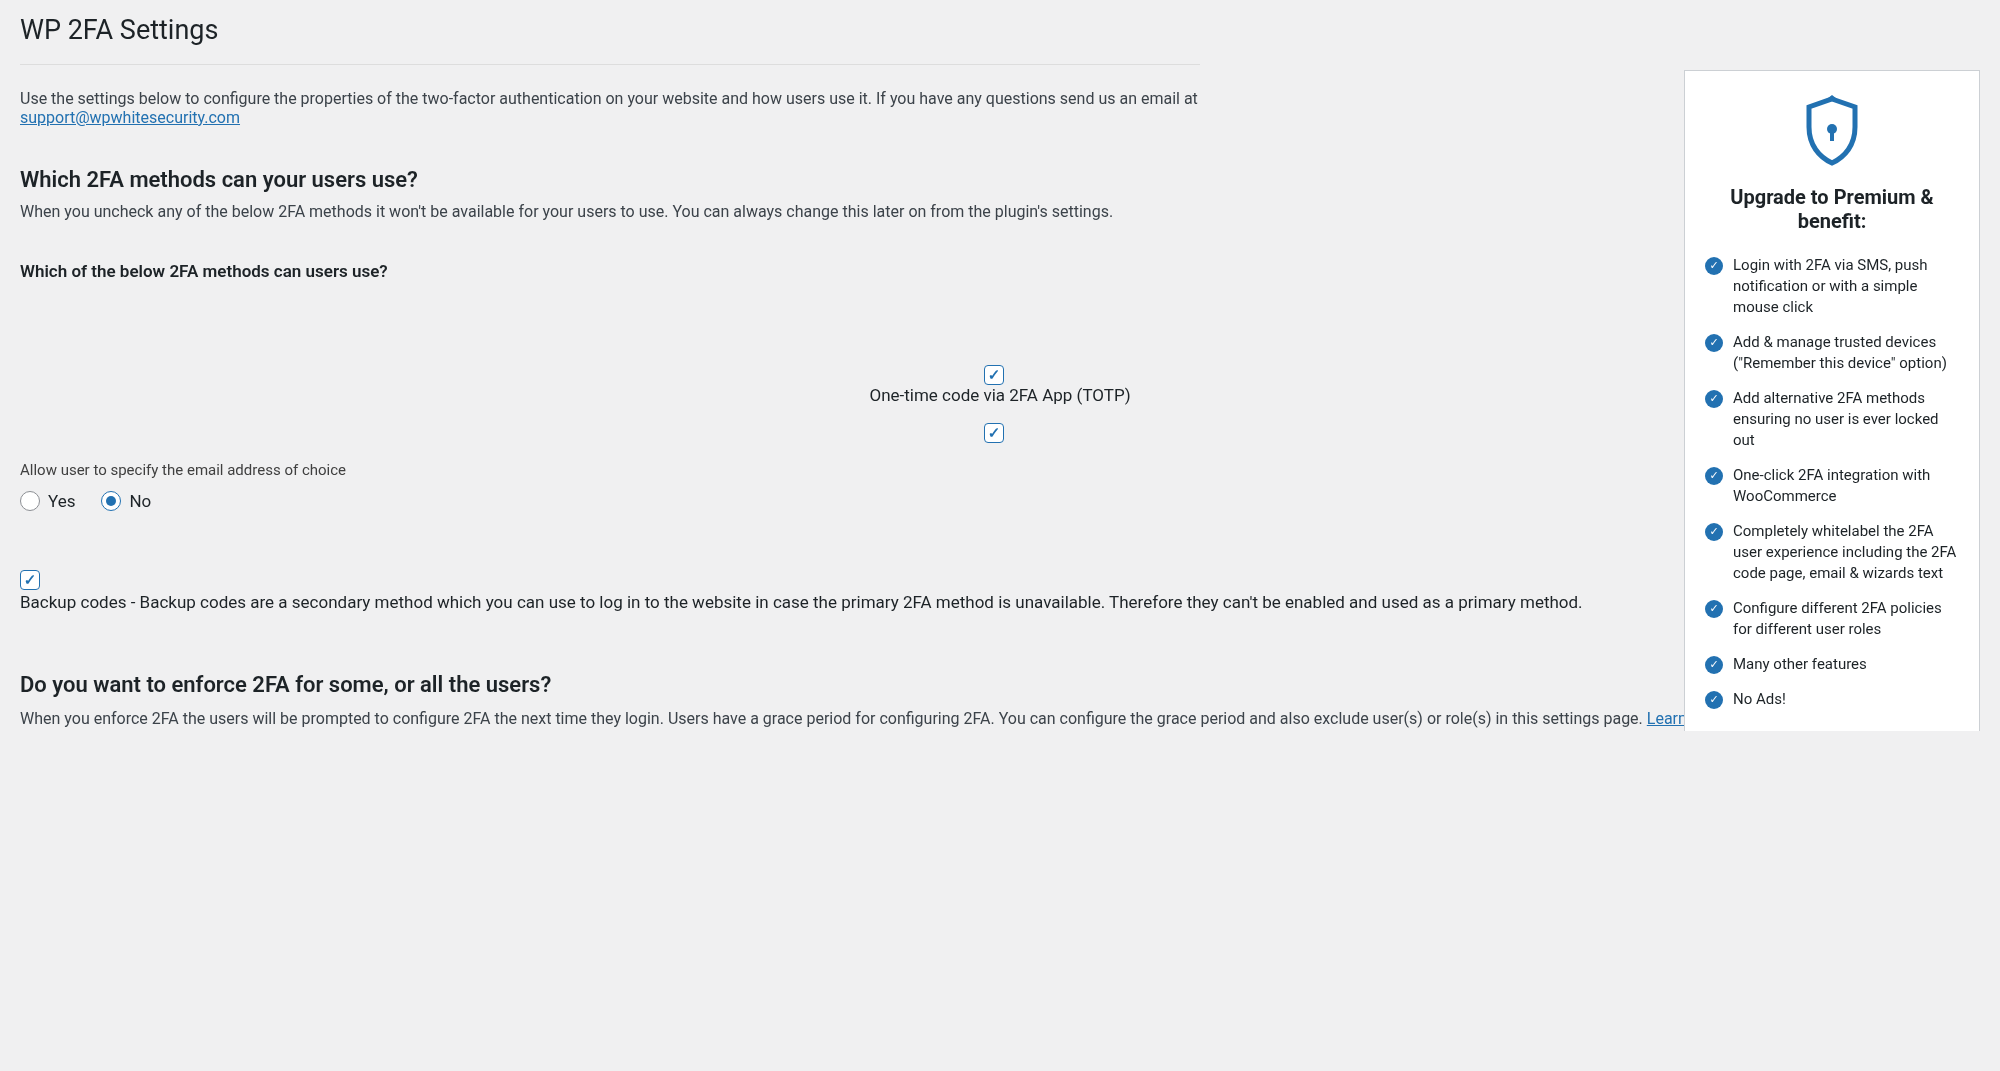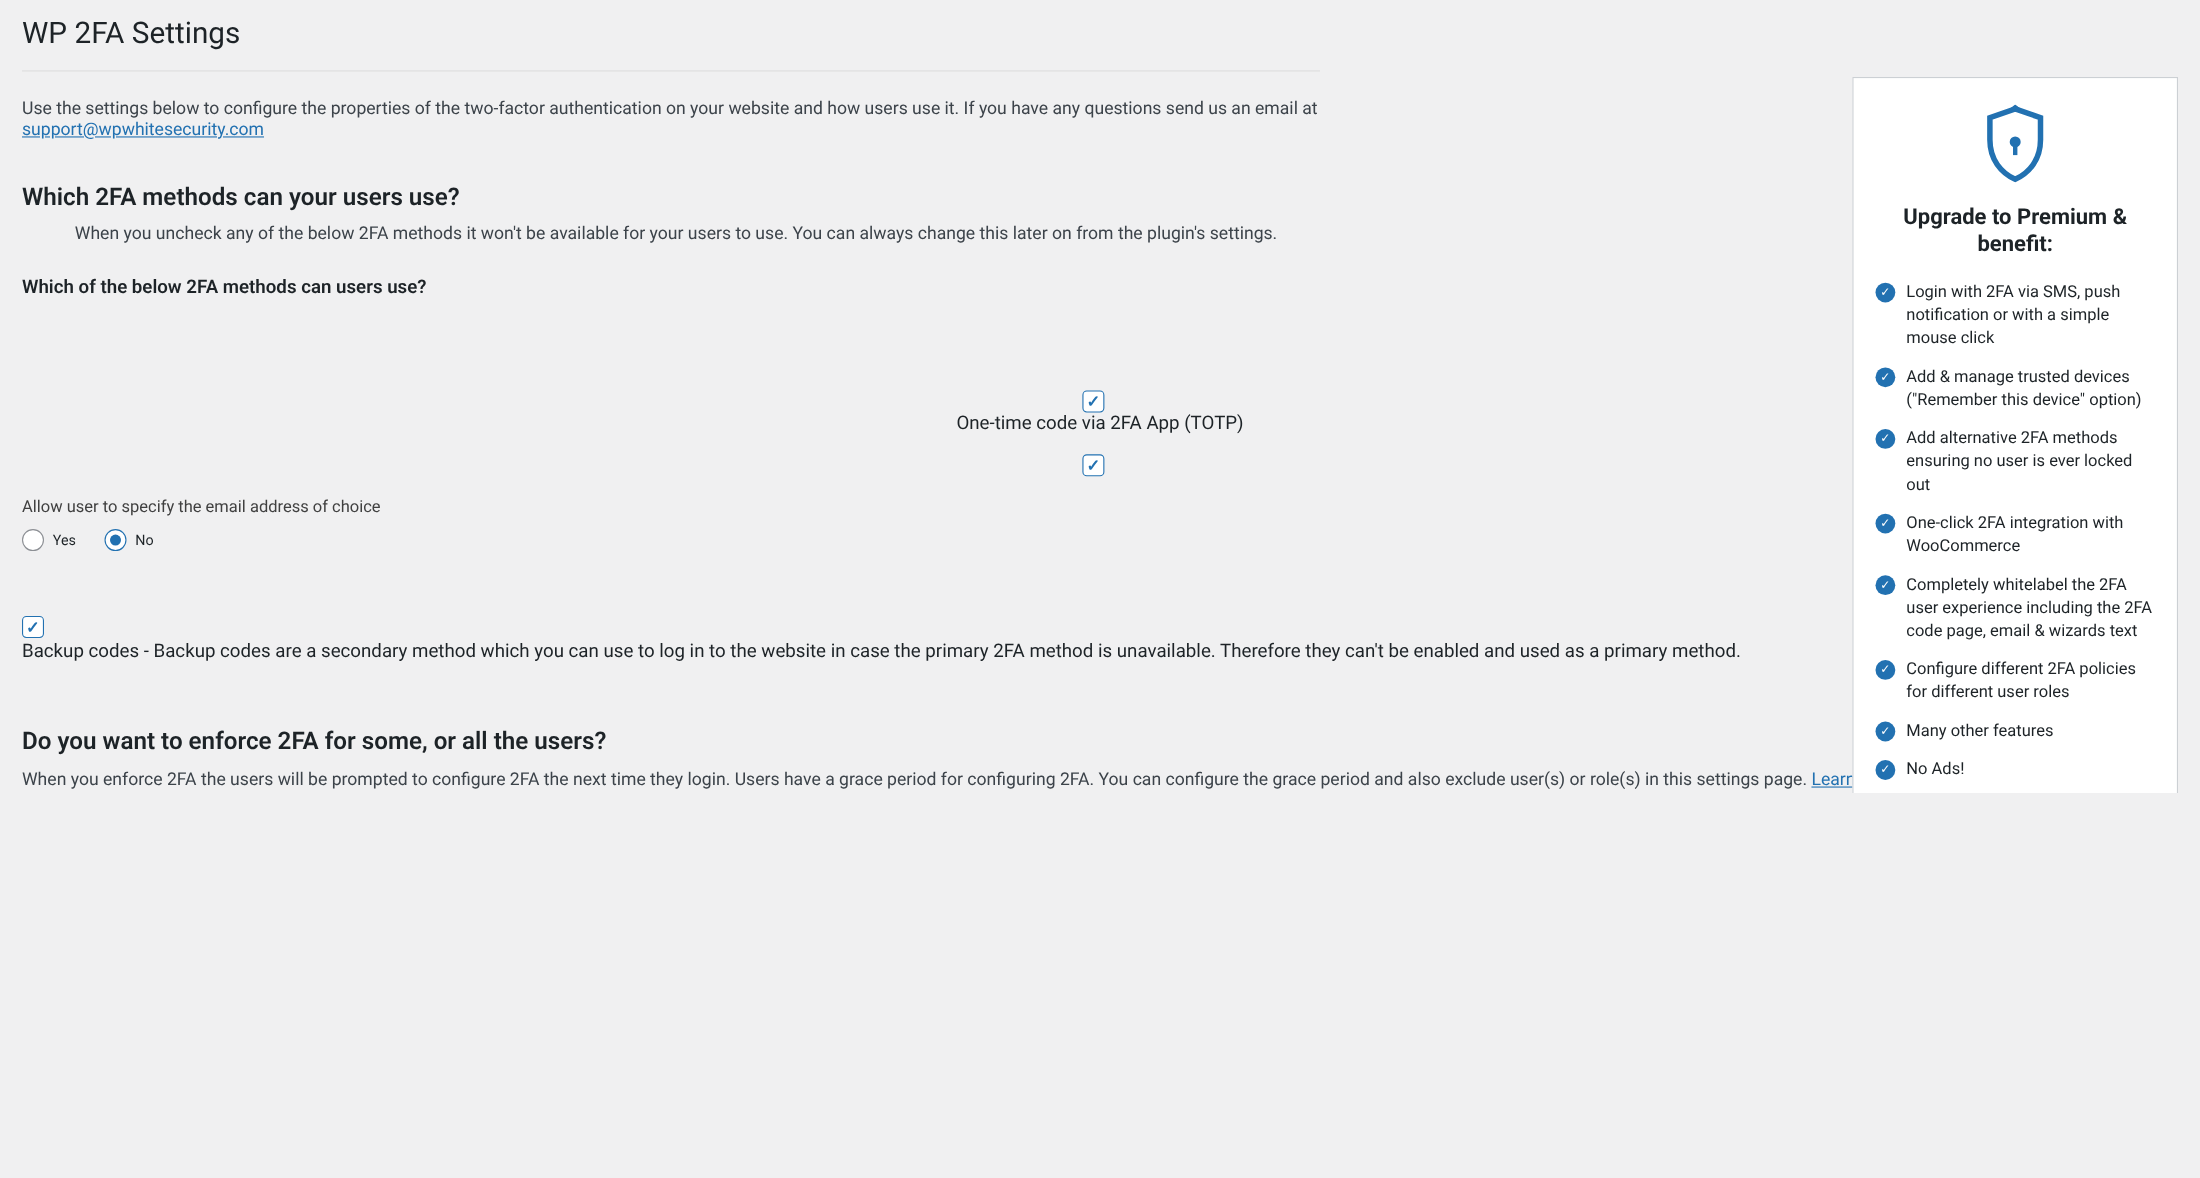--- a/index.html
+++ b/index.html
@@ -26,26 +26,25 @@
     .intro a { color: #2271b1; text-decoration: underline; }
     h2.section-title {
       font-size: 22px;
       font-weight: 600;
       margin-top: 40px;
       margin-bottom: 10px;
     }
     .section-desc {
       color: #3c434a;
       margin-bottom: 0;
-      margin-left: 48px;
     }
     h3.sub-question {
       font-size: 17px;
       font-weight: 600;
-      margin-top: 30px;
+      margin-top: 40px;
     }
     .form-row {
       display: flex;
       margin-top: 42px;
     }
     .form-label {
       width: 270px;
       font-weight: 600;
       font-size: 17px;
     }
@@ -106,21 +105,21 @@
       cursor: pointer;
     }
     .wp-radio.selected { border-color: #2271b1; }
     .wp-radio.selected::after {
       content: "";
       width: 10px;
       height: 10px;
       background: #2271b1;
       border-radius: 50%;
     }
-    .radio-label { font-size: 13px; margin-right: 18px; }
+    .radio-label { font-size: 17px; margin-right: 18px; }
     .secondary-block { }
     .backup-desc { flex:1; line-height:1.5; font-size: 17px; }
     .enforce-desc { color:#3c434a; line-height:1.5; }
     .enforce-desc a { color: #2271b1; text-decoration: underline; }
 
     .sidebar {
       position: absolute;
       top: 70px;
       right: 20px;
       width: 296px;

